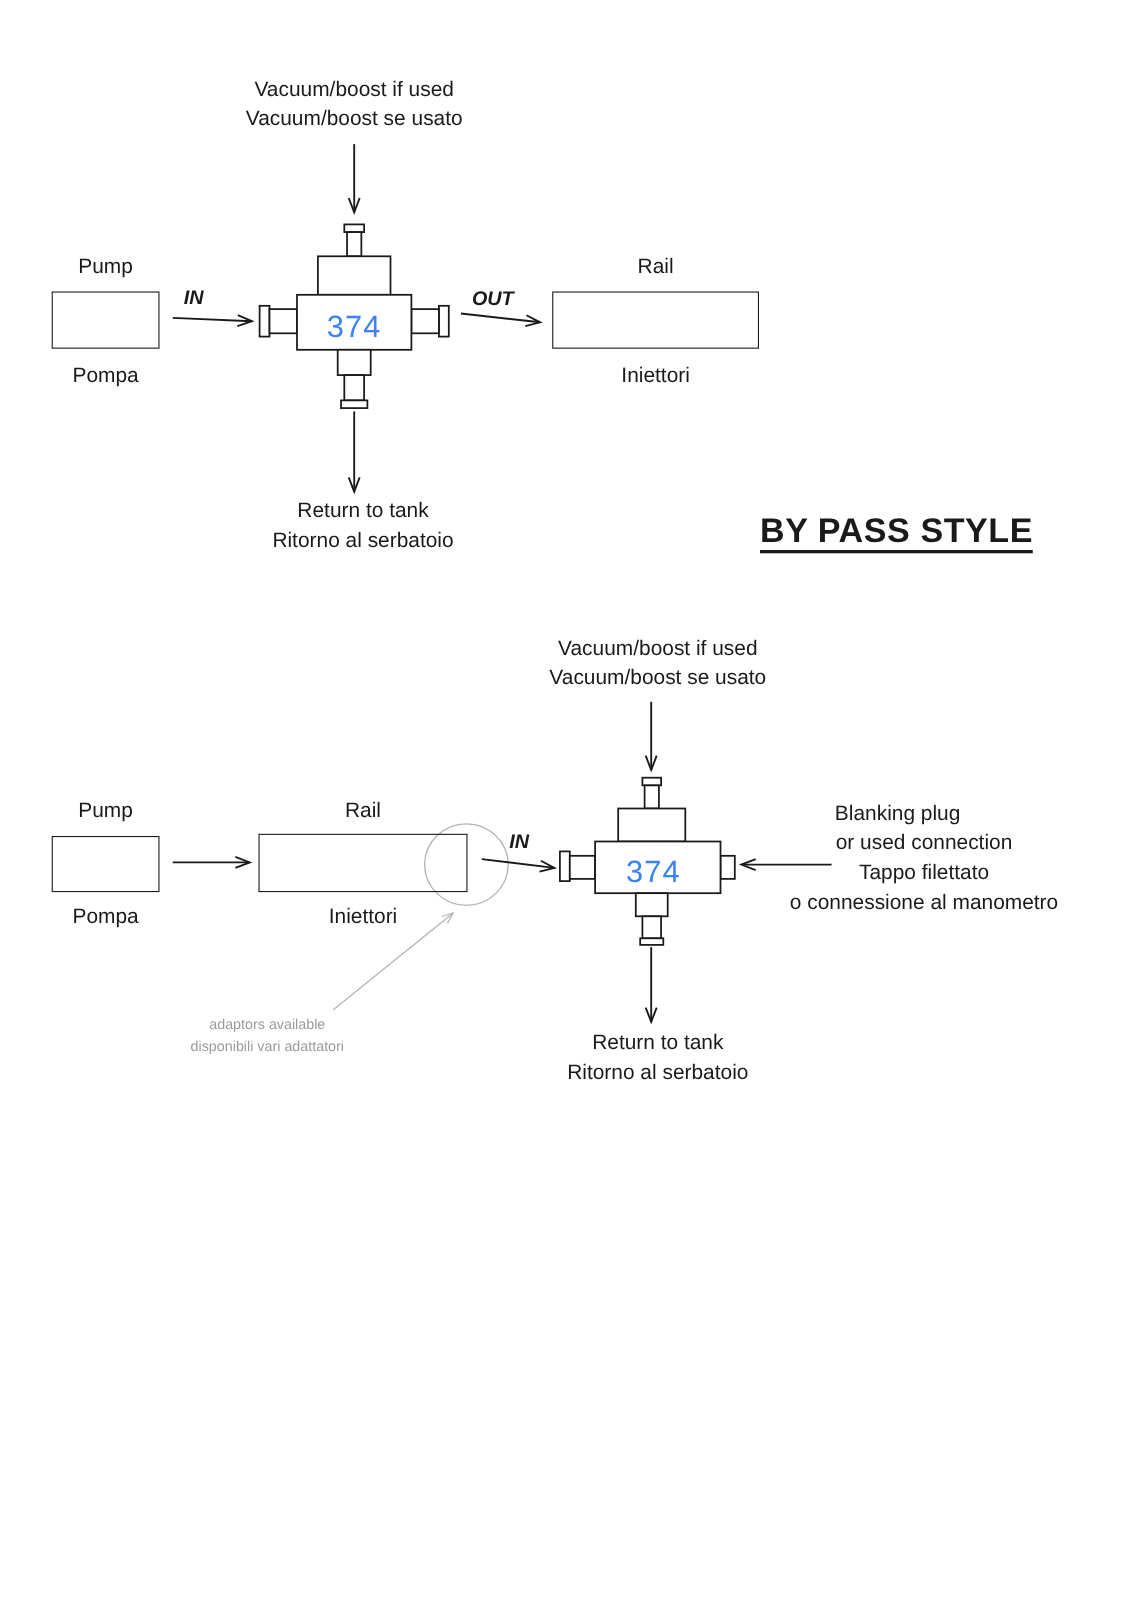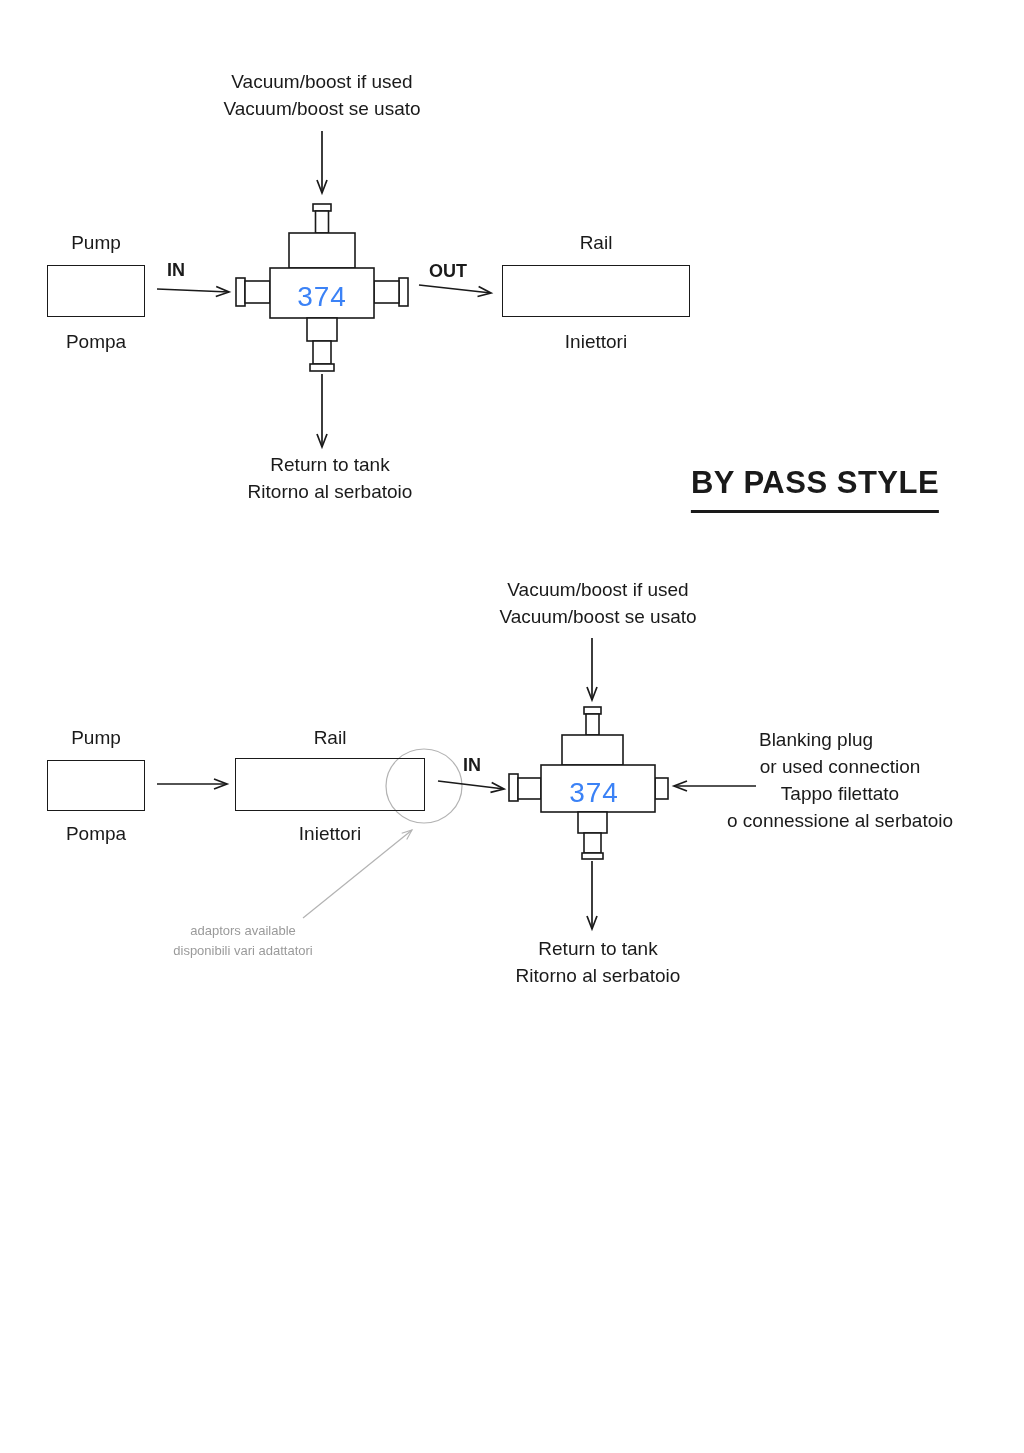--- a/index.html
+++ b/index.html
@@ -8,30 +8,30 @@
     font-family:"Liberation Sans", sans-serif;color:#1a1a1a;border-radius:26px;
   }
   .layer{position:absolute;left:0;top:0;}
   .box{
     position:absolute;border:1.6px solid #1a1a1a;background:transparent;box-sizing:border-box;
   }
   .lbl{
     position:absolute;transform:translateX(-50%);white-space:nowrap;
     font-size:19px;line-height:1.2;color:#1a1a1a;text-align:center;
   }
-  .bold{font-weight:bold;font-size:18px;}
+  .bold{font-weight:bold;font-size:18px;font-style:italic;}
   .model{
     position:absolute;transform:translateX(-50%);font-size:28px;line-height:1;color:#3b82f6;
     white-space:nowrap;letter-spacing:1px;
   }
   .muted{font-size:13px;color:#9a9a9a;text-align:center;}
   .title{
     position:absolute;transform:translateX(-50%);white-space:nowrap;
     font-weight:bold;font-size:31px;letter-spacing:0.5px;color:#1a1a1a;
-    border-bottom:3px solid #1a1a1a;padding-bottom:10px;line-height:1.1;
+    border-bottom:3px solid #1a1a1a;padding-bottom:0;line-height:1.1;
   }
 </style>
 </head>
 <body>
 
 <div class="page">
 
   <svg class="layer" width="1024" height="1453" viewBox="0 0 1024 1453">
     <defs>
       <marker id="ah" markerUnits="userSpaceOnUse" markerWidth="20" markerHeight="20" refX="16" refY="10" orient="auto">
@@ -106,19 +106,19 @@
   <div class="lbl" style="left:598px;top:606px">Vacuum/boost se usato</div>
   <div class="lbl" style="left:96px;top:727px">Pump</div>
   <div class="lbl" style="left:96px;top:823px">Pompa</div>
   <div class="lbl" style="left:330px;top:727px">Rail</div>
   <div class="lbl" style="left:330px;top:823px">Iniettori</div>
   <div class="lbl bold" style="left:472px;top:755px">IN</div>
   <div class="model" style="left:594px;top:779px">374</div>
   <div class="lbl" style="left:816px;top:729px">Blanking plug</div>
   <div class="lbl" style="left:840px;top:756px">or used connection</div>
   <div class="lbl" style="left:840px;top:783px">Tappo filettato</div>
-  <div class="lbl" style="left:840px;top:810px">o connessione al serbatoio</div>
+  <div class="lbl" style="left:840px;top:810px">o connessione al manometro</div>
   <div class="lbl muted" style="left:243px;top:923px">adaptors available</div>
   <div class="lbl muted" style="left:243px;top:943px">disponibili vari adattatori</div>
   <div class="lbl" style="left:598px;top:938px">Return to tank</div>
   <div class="lbl" style="left:598px;top:965px">Ritorno al serbatoio</div>
 
 </div>
 
 </body></html>

